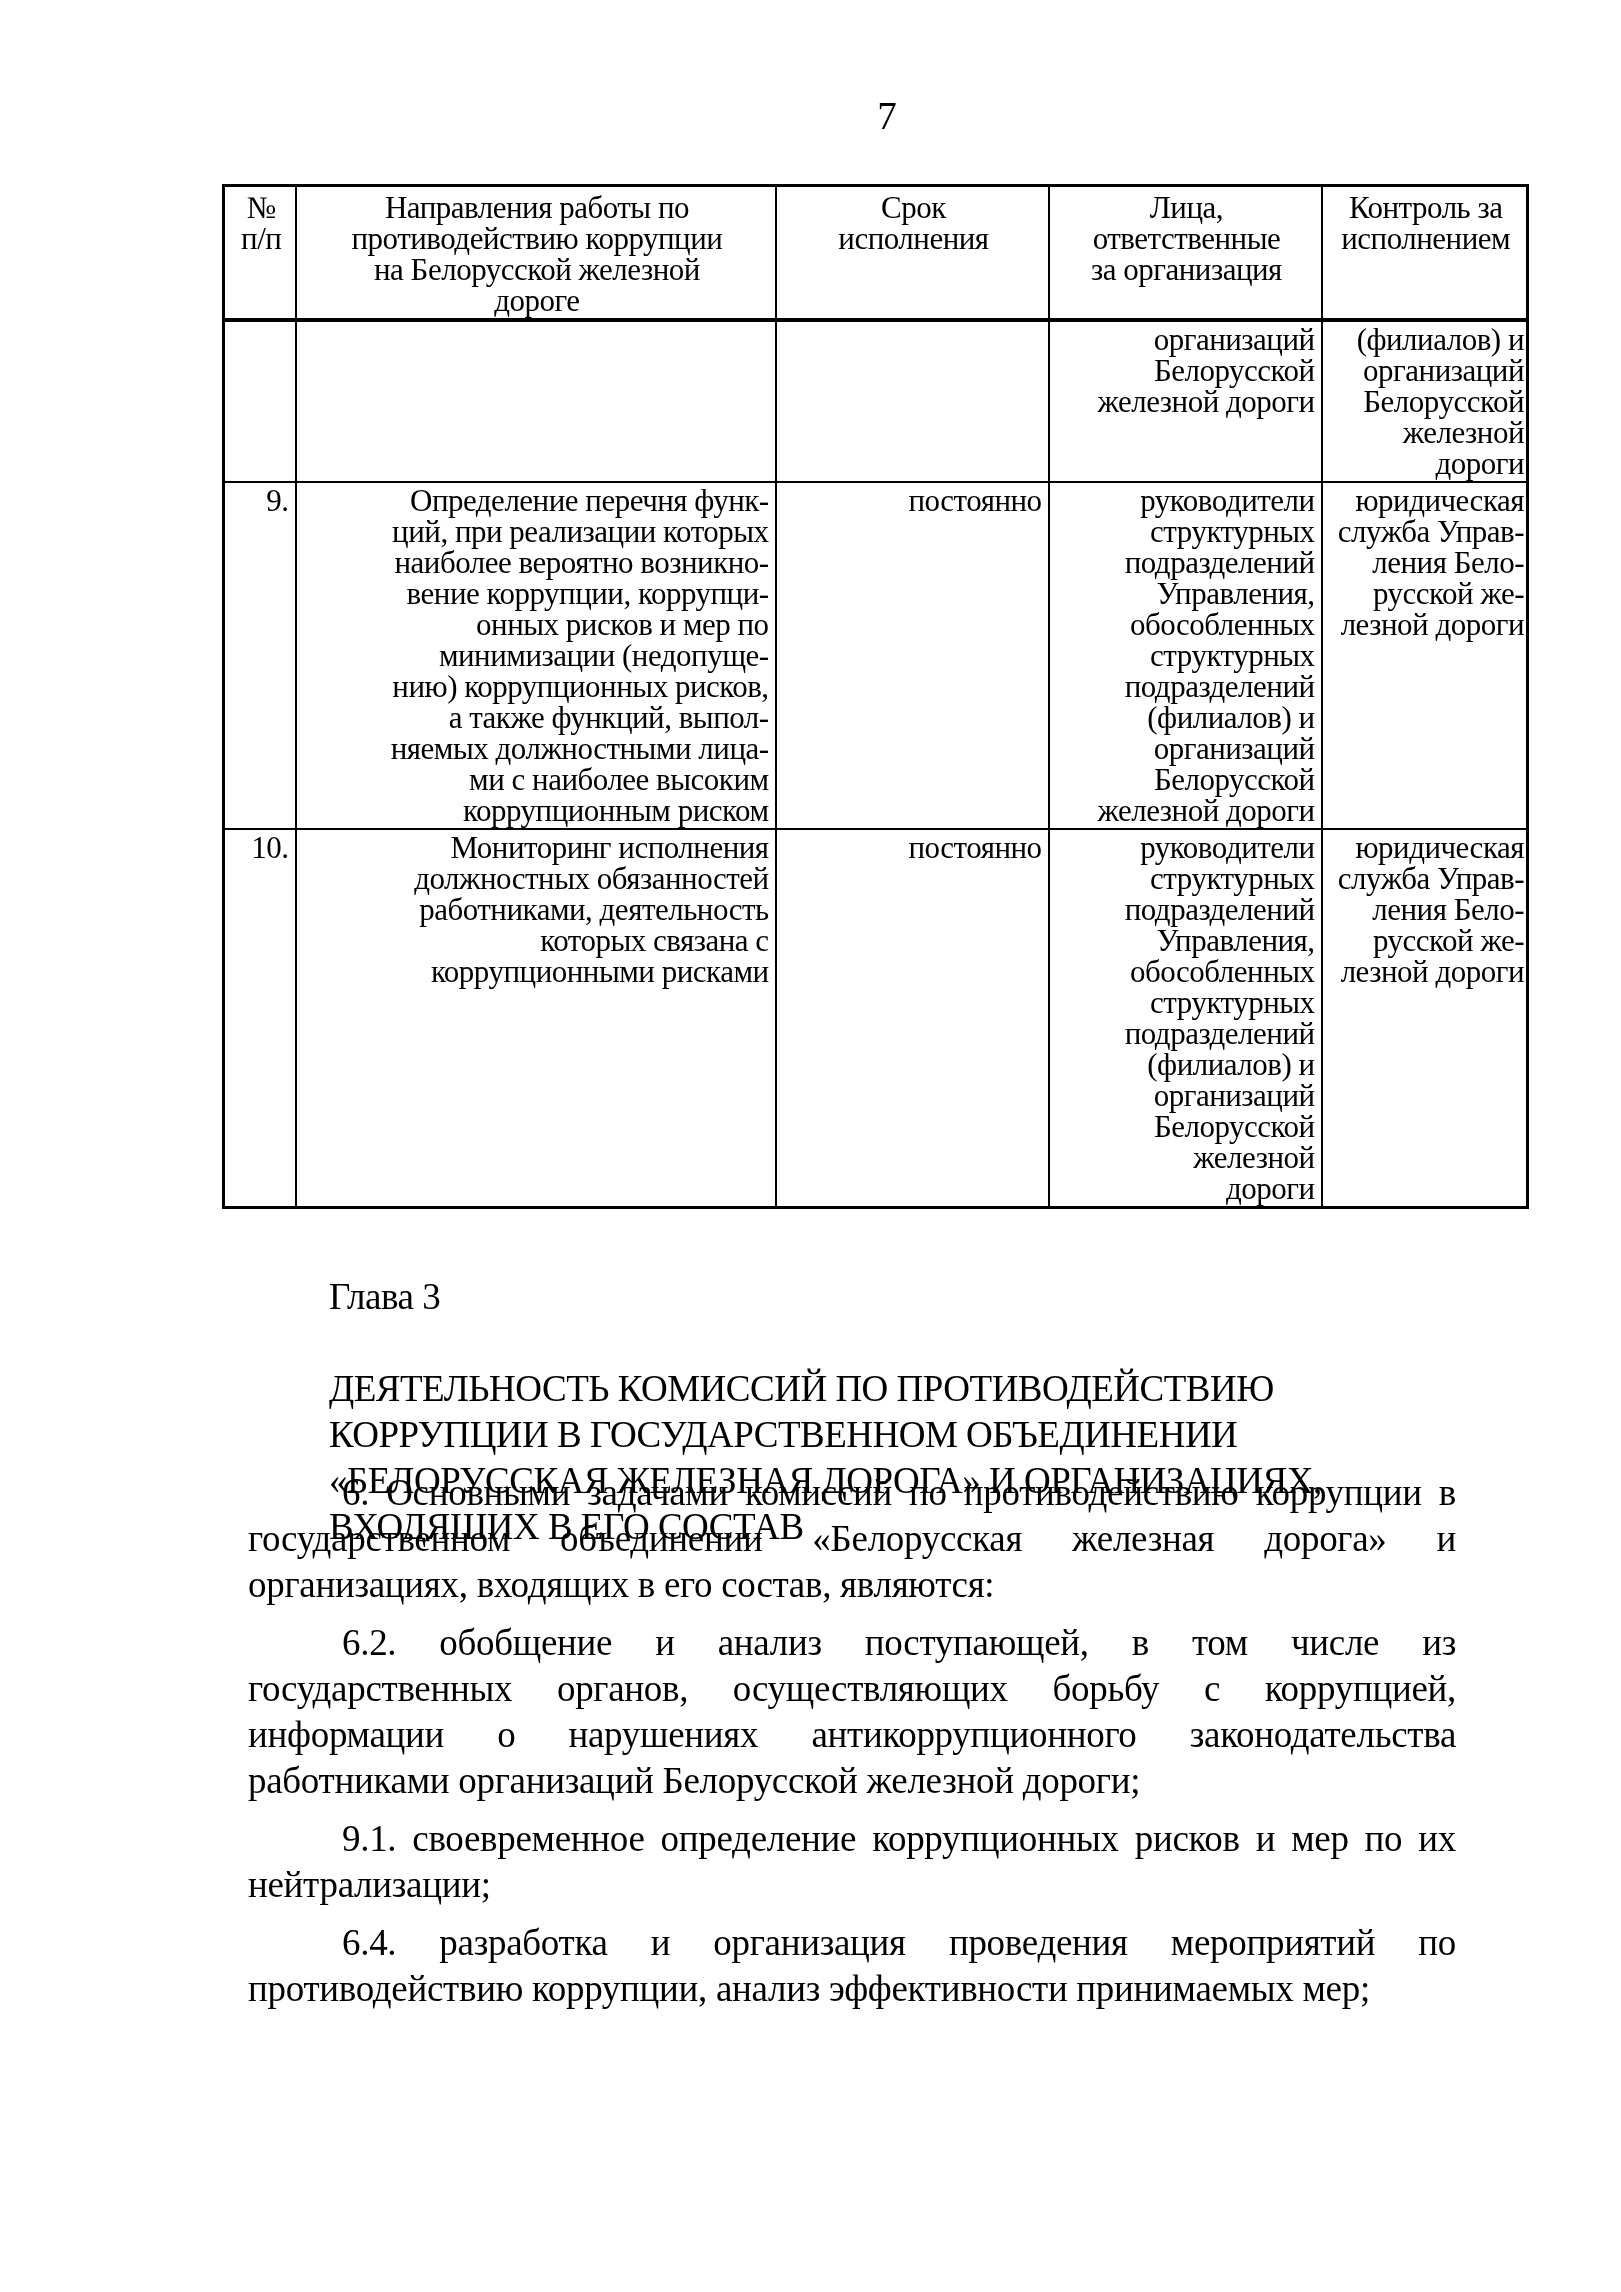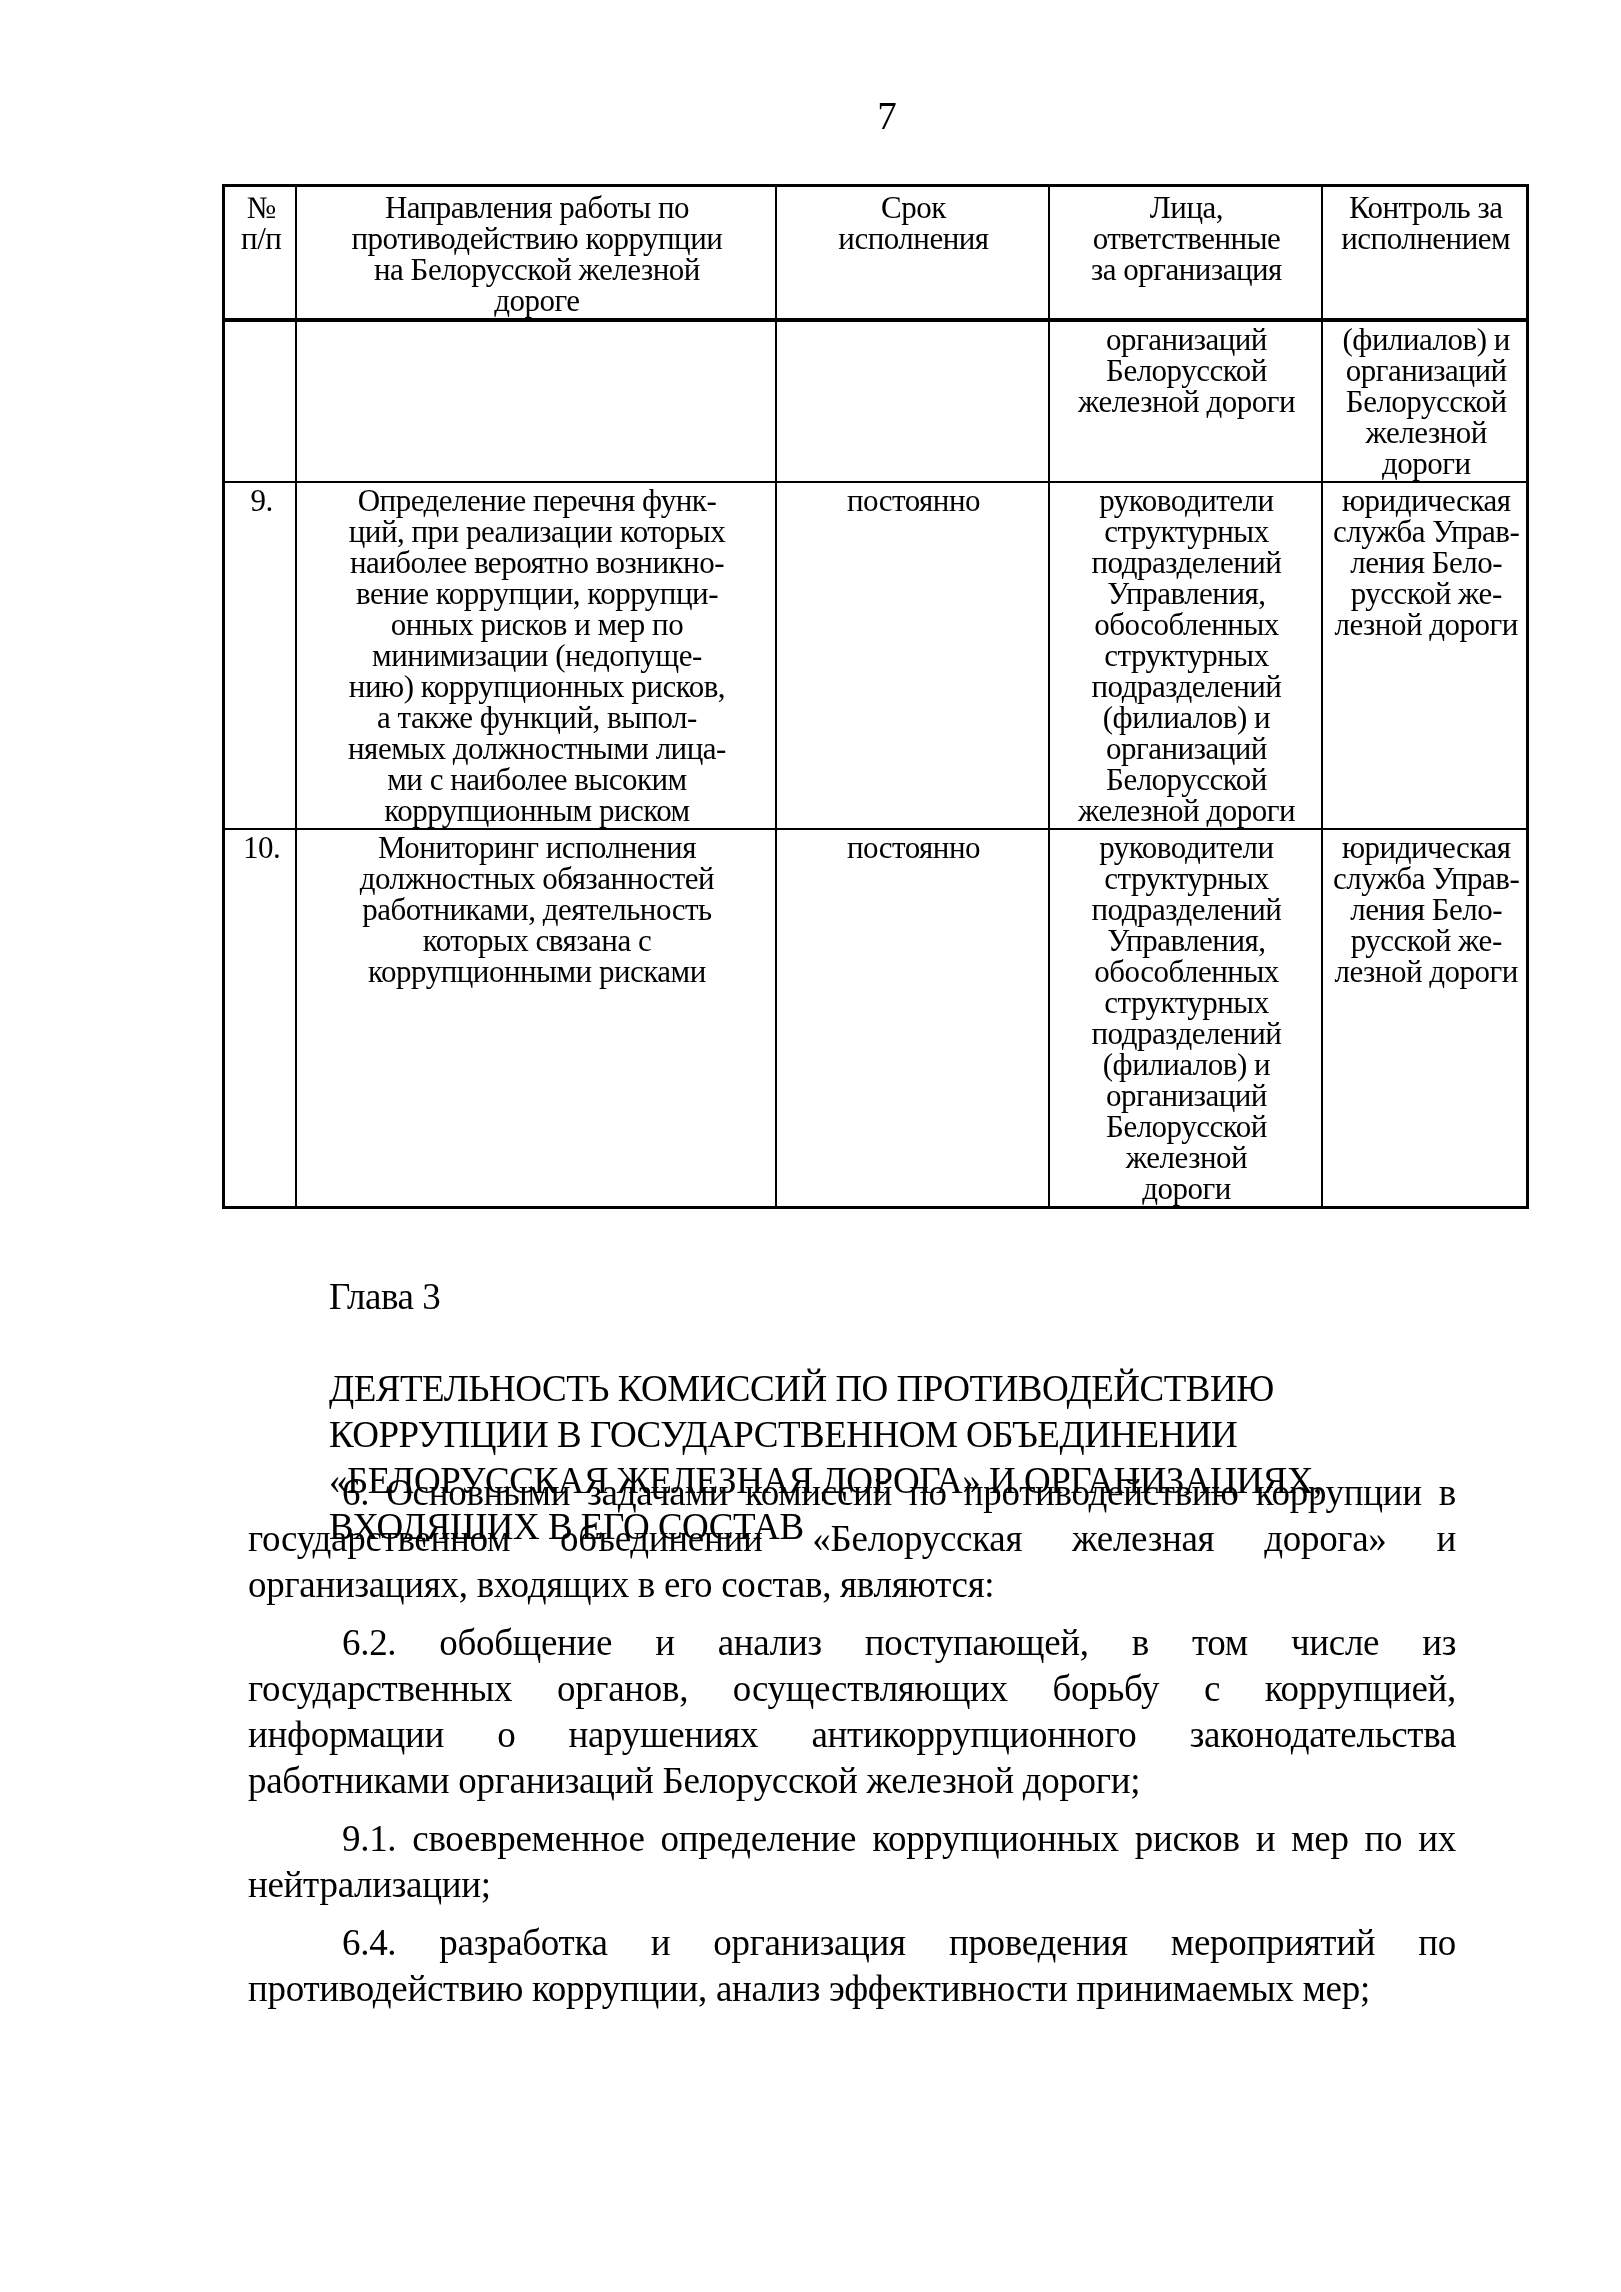--- a/index.html
+++ b/index.html
@@ -19,21 +19,21 @@
   }
   .doc-table th, .doc-table td {
     border:2.9px solid #000; vertical-align:top;
     font-size:31px; line-height:31px; letter-spacing:-0.5px;
     white-space:pre-line; padding:2px 5.9px 2px 8.8px;
     font-weight:normal; overflow:hidden;
   }
   .doc-table th {
     border-bottom:4.9px solid #000; text-align:center; padding-top:4.9px; height:118px;
   }
-  .doc-table td { text-align:center; }
+  .doc-table td { text-align:right; }
   tr.row-cont td { height:143px; }
   tr.row-9 td   { height:337px; }
   tr.row-10 td  { height:365px; }
   td.cell-num { padding-left:9.8px; }
   td.cell-control { padding-left:5.9px; padding-right:2px; }
   .chapter {
     position:absolute; left:329px; top:1228px; width:1141px;
     text-align:left; font-size:37px; line-height:46px;
     letter-spacing:-0.5px; white-space:pre-line;
   }

